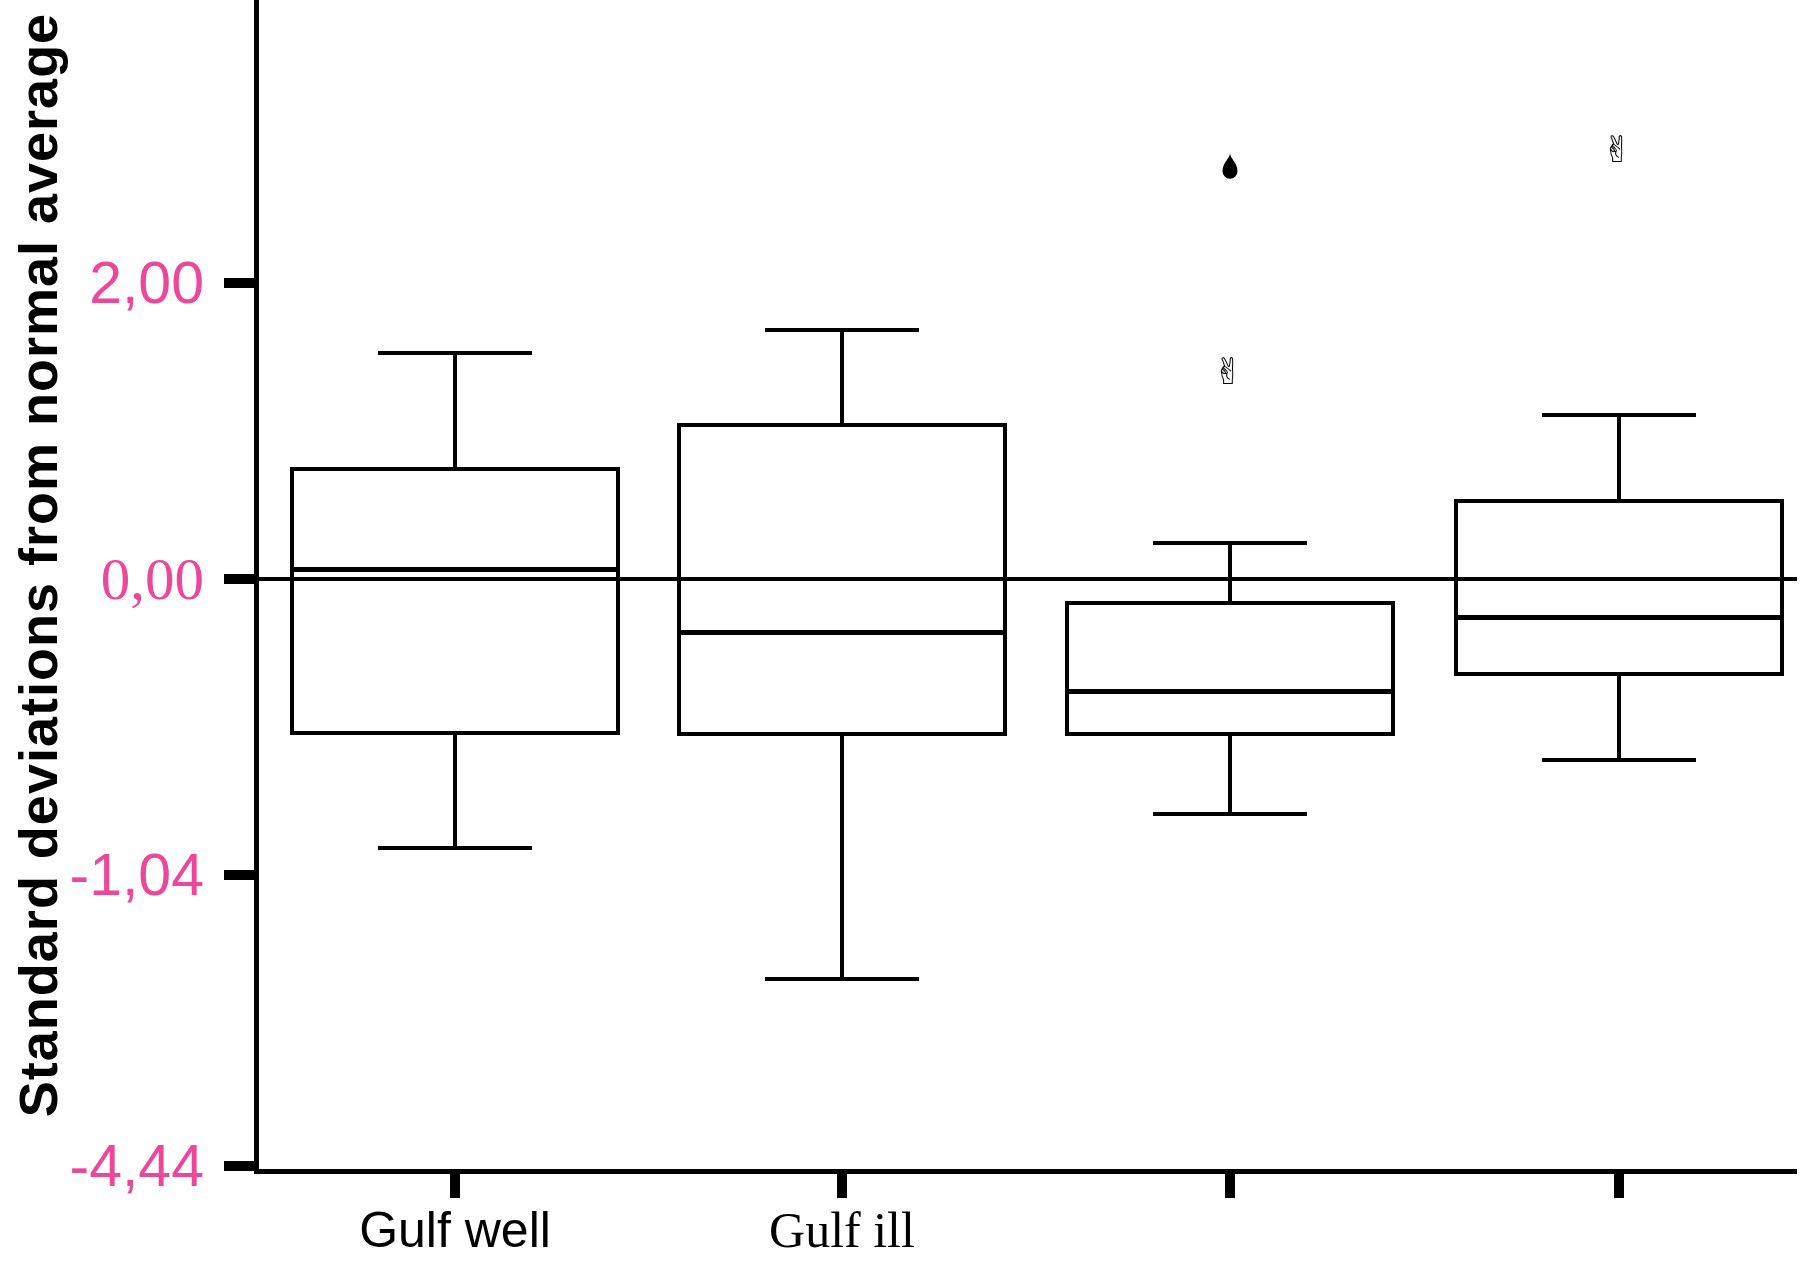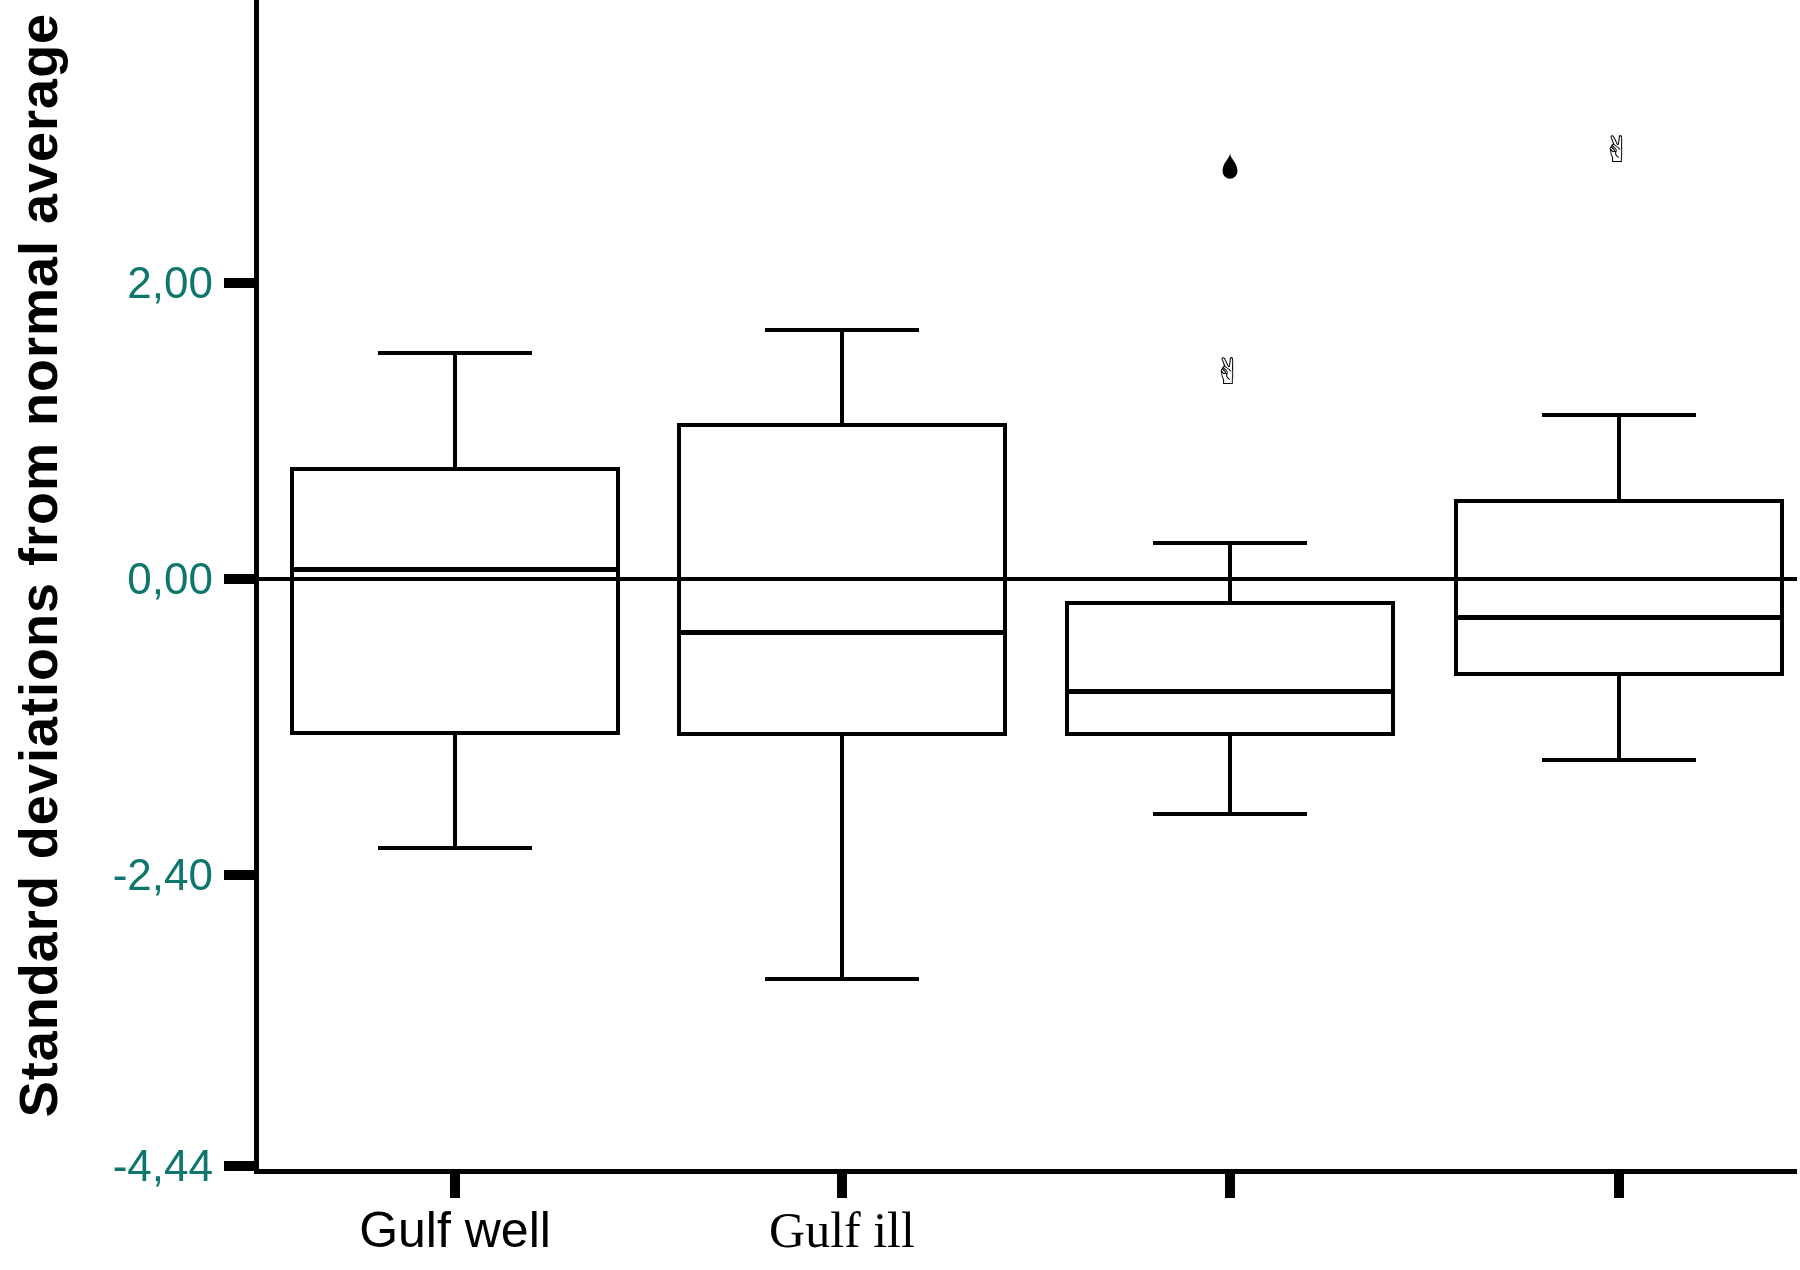--- a/index.html
+++ b/index.html
@@ -7,22 +7,22 @@
     position:relative;
     width:1800px;height:1270px;
     background:#ffffff;
     overflow:hidden;
     font-family:"Liberation Sans","DejaVu Sans",sans-serif;
     color:#000;
   }
   .abs{position:absolute;}
   .line{position:absolute;background:#000;}
   .ytick-label{
-    position:absolute;left:38px;width:175px;
-    text-align:right;font-size:44px;line-height:52px;color:#0f766e;
+    position:absolute;left:29px;width:175px;
+    text-align:right;font-size:59px;line-height:52px;color:#ec4899;
   }
   .cat-label{
     position:absolute;width:340px;text-align:center;
     font-size:50px;line-height:56px;color:#000;
   }
   .box{
     position:absolute;box-sizing:border-box;
     border:4px solid #000;background:transparent;
   }
   .y-title{
@@ -42,23 +42,23 @@
 
 <div class="chart">
   <div class="y-title">Standard deviations from normal average</div>
   <div class="abs" id="plot" style="left:0;top:0;width:1800px;height:1270px;">
       <div class="line" style="left: 254px; top: 0px; width: 5px; height: 1171px;"></div>
       <div class="line" style="left: 254px; top: 1169px; width: 1543px; height: 5px;"></div>
       <div class="line" style="left: 257px; top: 577px; width: 1540px; height: 4px;"></div>
       <div class="line" style="left: 224px; top: 278px; width: 33px; height: 10px;"></div>
       <div class="ytick-label" style="top: 257px;">2,00</div>
       <div class="line" style="left: 224px; top: 574px; width: 33px; height: 10px;"></div>
-      <div class="ytick-label" style="top: 553px;">0,00</div>
+      <div class="ytick-label" style="top: 553px; font-family: Liberation Serif, serif;">0,00</div>
       <div class="line" style="left: 224px; top: 870px; width: 33px; height: 10px;"></div>
-      <div class="ytick-label" style="top: 849px;">-2,40</div>
+      <div class="ytick-label" style="top: 849px;">-1,04</div>
       <div class="line" style="left: 224px; top: 1161px; width: 33px; height: 10px;"></div>
       <div class="ytick-label" style="top: 1140px;">-4,44</div>
       <div class="line" style="left: 453px; top: 353px; width: 4px; height: 116px;"></div>
       <div class="line" style="left: 378px; top: 351px; width: 154px; height: 4px;"></div>
       <div class="line" style="left: 453px; top: 733px; width: 4px; height: 115px;"></div>
       <div class="line" style="left: 378px; top: 846px; width: 154px; height: 4px;"></div>
       <div class="box" style="left: 290px; top: 467px; width: 330px; height: 268px;"></div>
       <div class="line" style="left: 290px; top: 567px; width: 330px; height: 5px;"></div>
       <div class="line" style="left: 450px; top: 1174px; width: 10px; height: 24px;"></div>
       <div class="cat-label" style="left: 285px; top: 1202px;">Gulf well</div>

